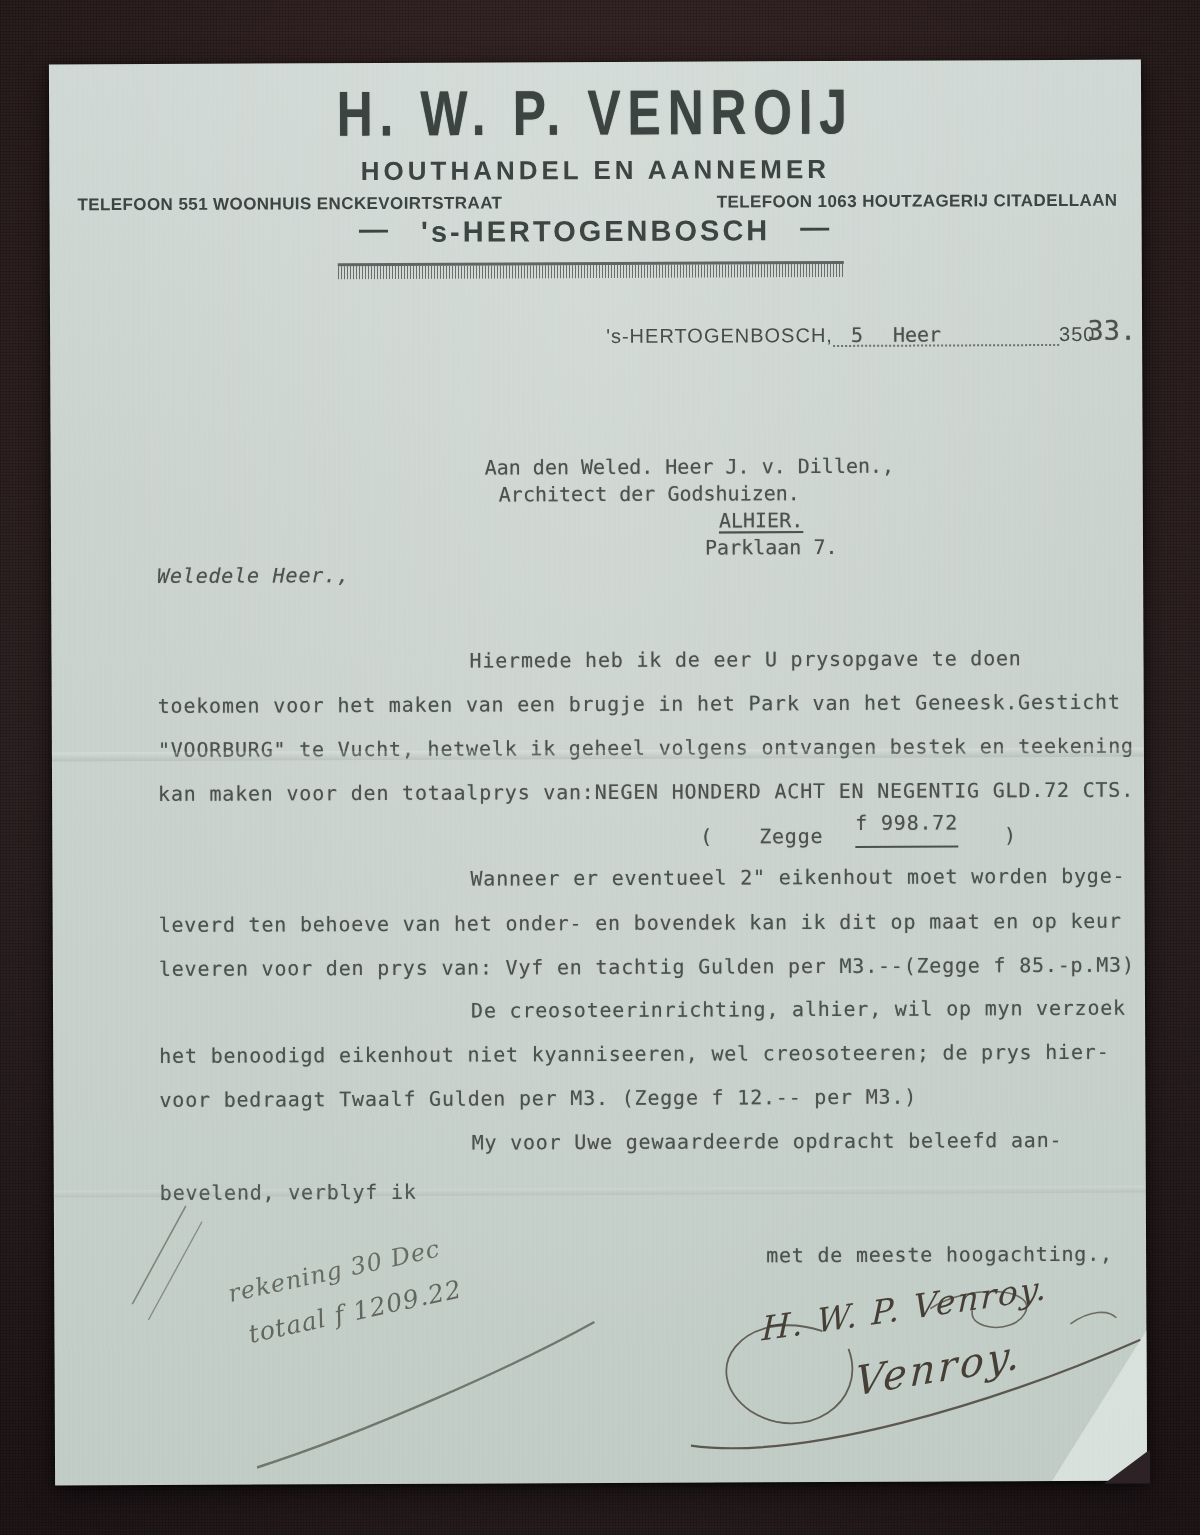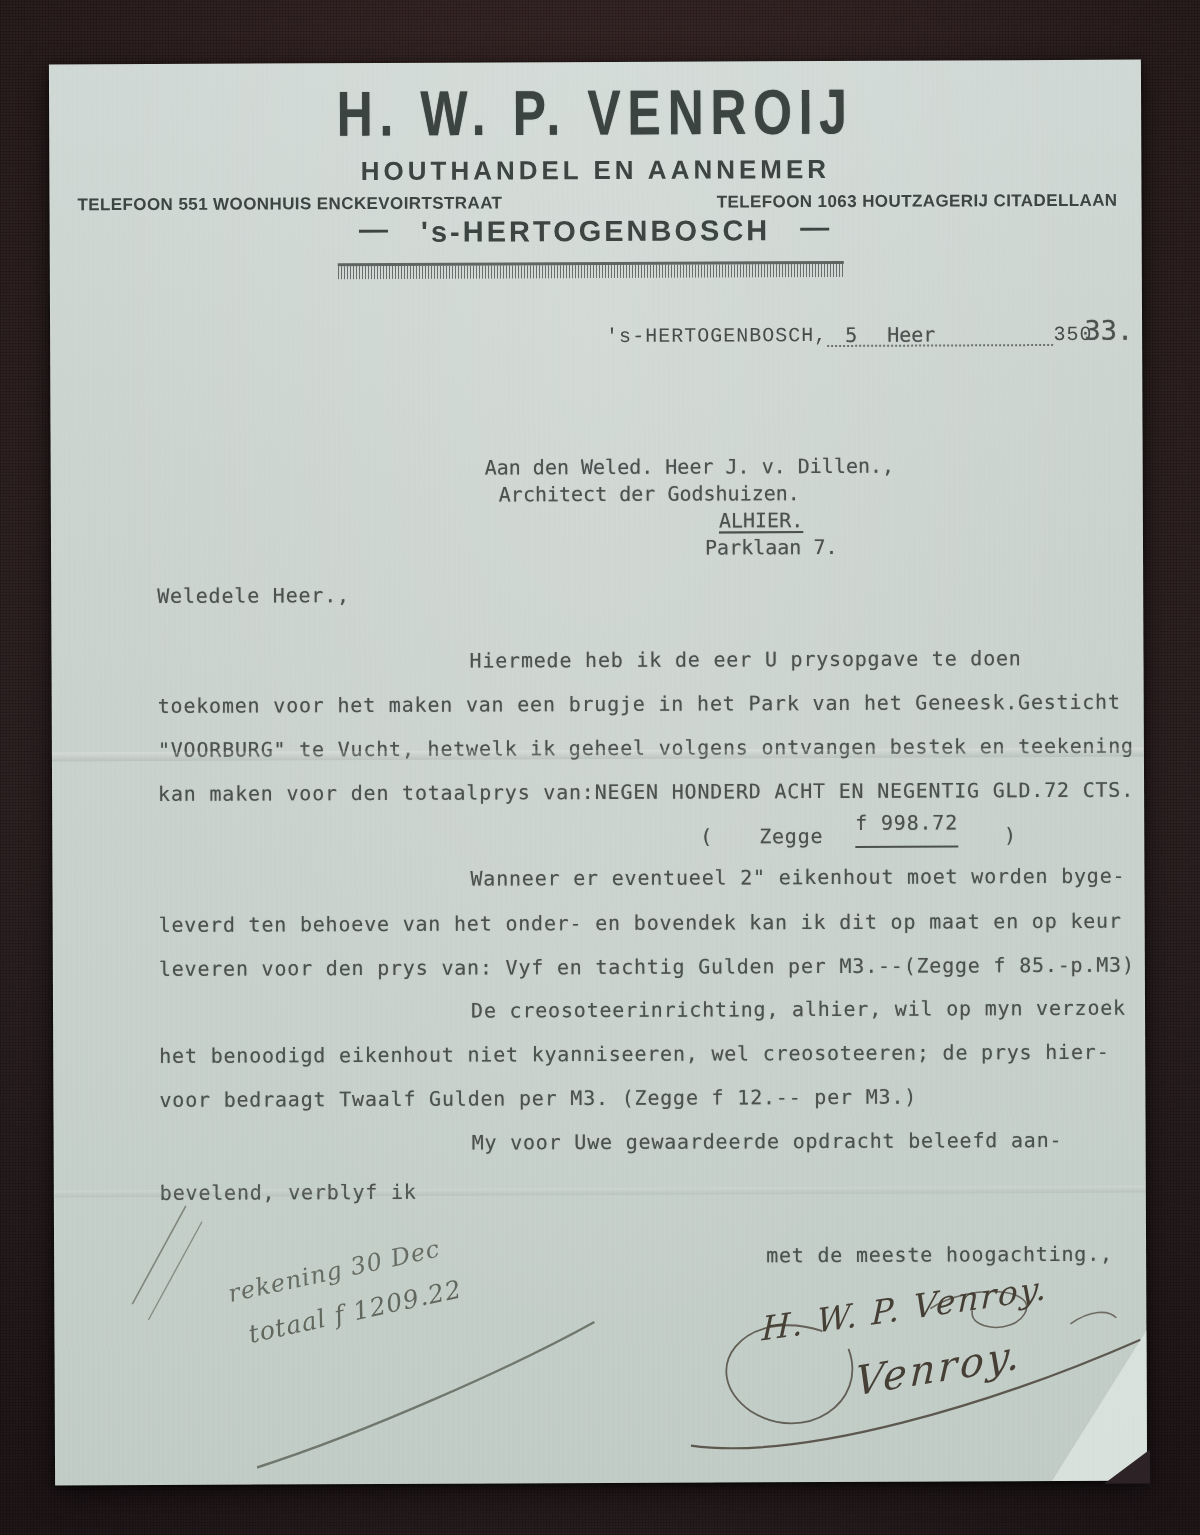--- a/index.html
+++ b/index.html
@@ -54,35 +54,35 @@
   
   .typed{font-family:"DejaVu Sans Mono", monospace;color:#4b514f;
     text-shadow:0 0 1px rgba(60,66,63,0.45);}
   .line{position:absolute;font-family:"DejaVu Sans Mono", monospace;font-size:20px;
     letter-spacing:0.8px;white-space:pre;color:#4b514f;
     text-shadow:0 0 1px rgba(60,66,63,0.45);}
 
   
   .dateline{position:absolute;top:255px;left:556px;display:flex;align-items:flex-end;
     font-size:20px;color:#454c4a;}
-  .dateline .printed{letter-spacing:1px;font-weight:500;font-family:Liberation Mono, monospace;}
+  .dateline .printed{letter-spacing:1px;font-weight:500;}
   .dz{display:inline-flex;align-items:flex-end;border-bottom:2px dotted #6a716e;}
   .dz .typed{font-size:20px;transform:translateY(2px);}
   .gap18{width:18px;} .gap30{width:30px;} .gap118{width:118px;}
   .year-typed{margin-left:-8px;font-size:27px;}
 
   
   .addr{position:absolute;top:392px;left:434px;font-size:20px;line-height:27px;}
   .addr div{white-space:pre;}
   .addr .l2{margin-left:14px;}
   .addr .l3{margin-left:234px;text-decoration:underline;text-underline-offset:4px;
     text-decoration-thickness:2px;}
   .addr .l4{margin-left:220px;}
 
-  .salutation{top:520px;left:106px;}
+  .salutation{top:500px;left:106px;font-style:italic;}
 
   
   .zegge{position:absolute;top:750px;left:648px;display:flex;align-items:flex-end;
     font-family:"DejaVu Sans Mono", monospace;font-size:20px;letter-spacing:0.8px;color:#4b514f;
     text-shadow:0 0 1px rgba(60,66,63,0.45);}
   .zegge .g1{width:46px;} .zegge .g2{width:32px;} .zegge .g3{width:46px;}
   .zegge .amount{border-bottom:2px solid #4b514f;padding-bottom:11px;}
 
   
   .hand{font-family:"DejaVu Serif", serif;font-style:italic;}

